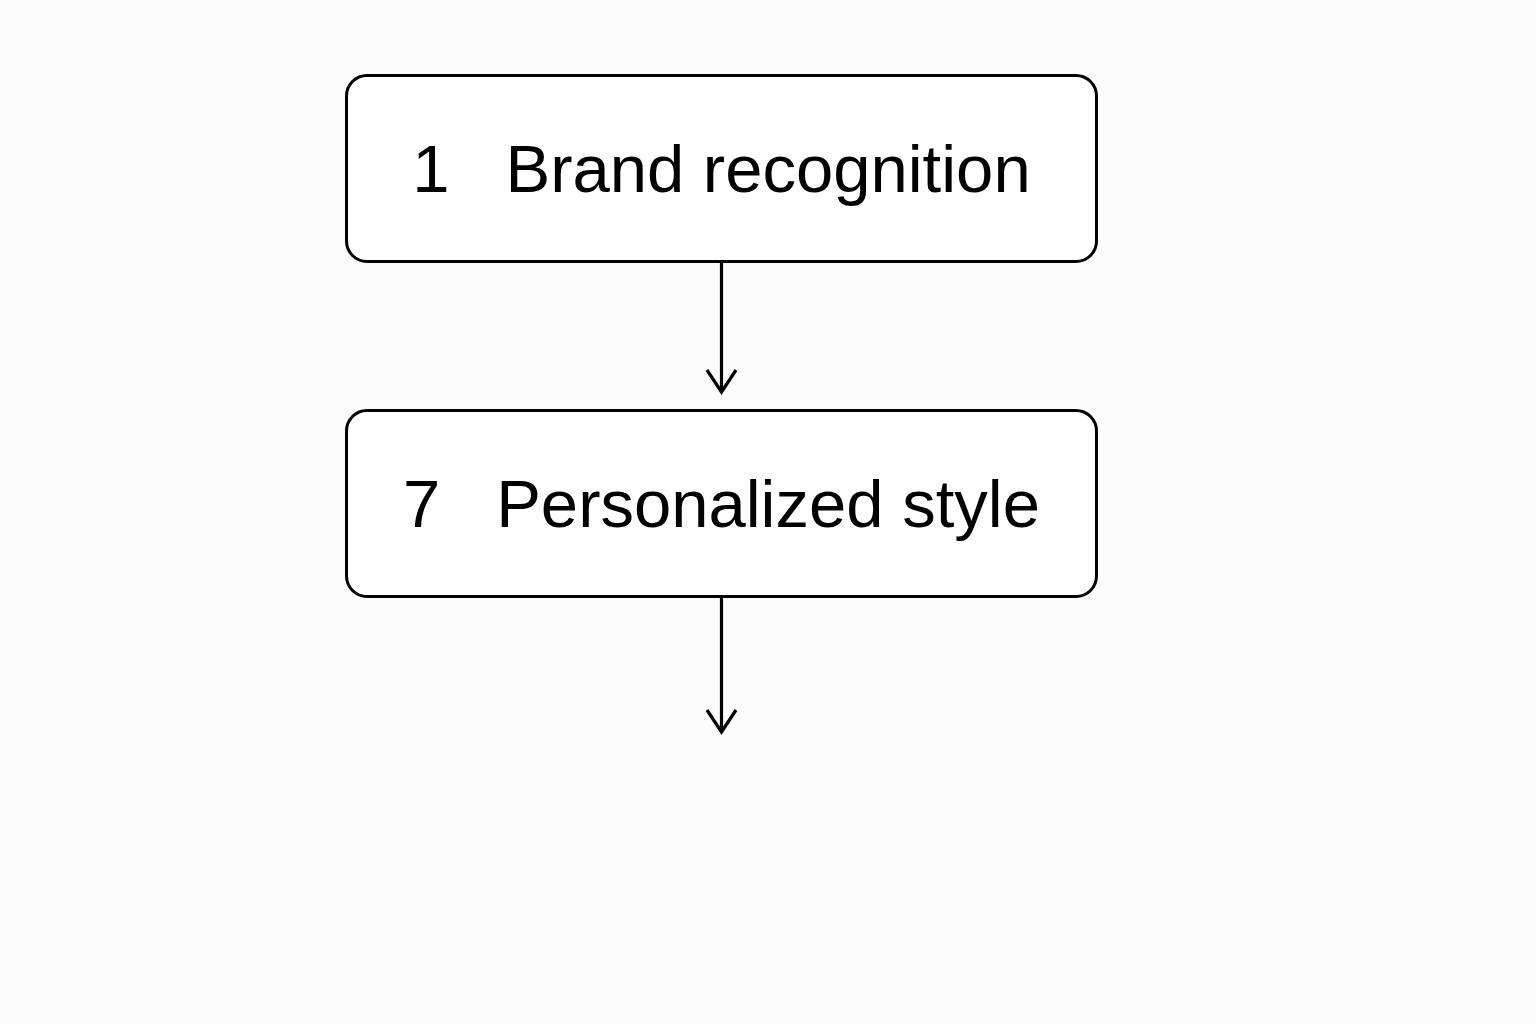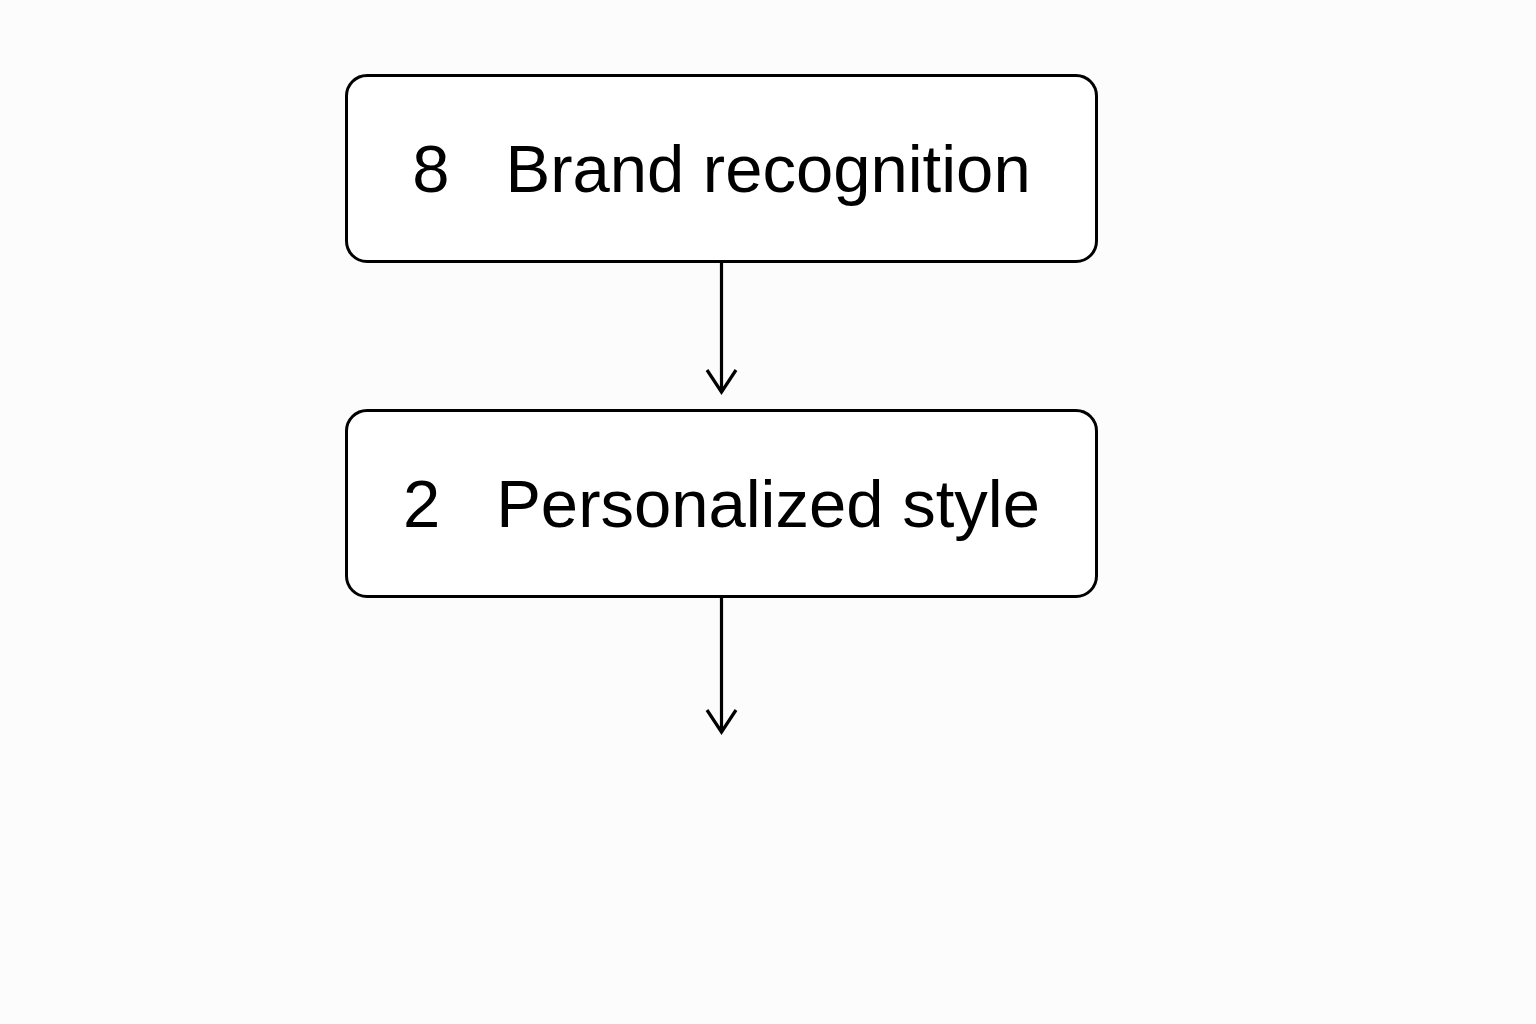--- a/index.html
+++ b/index.html
@@ -66,21 +66,21 @@
       <line x1="721.5" y1="263" x2="721.5" y2="392"></line>
       <polyline points="707,370 721.5,392 736,370"></polyline>
     </g>
     <g fill="none" stroke="#000000" stroke-width="3.2" stroke-linecap="butt" stroke-linejoin="miter">
       <line x1="721.5" y1="598" x2="721.5" y2="732"></line>
       <polyline points="707,710 721.5,732 736,710"></polyline>
     </g>
   </svg>
 
   <div class="flow-node" id="node-1">
-    <span class="node-label">8   Brand recognition</span>
+    <span class="node-label">1   Brand recognition</span>
   </div>
 
   <div class="flow-node" id="node-2">
-    <span class="node-label">2   Personalized style</span>
+    <span class="node-label">7   Personalized style</span>
   </div>
 
 
 </div>
 
 </body></html>

